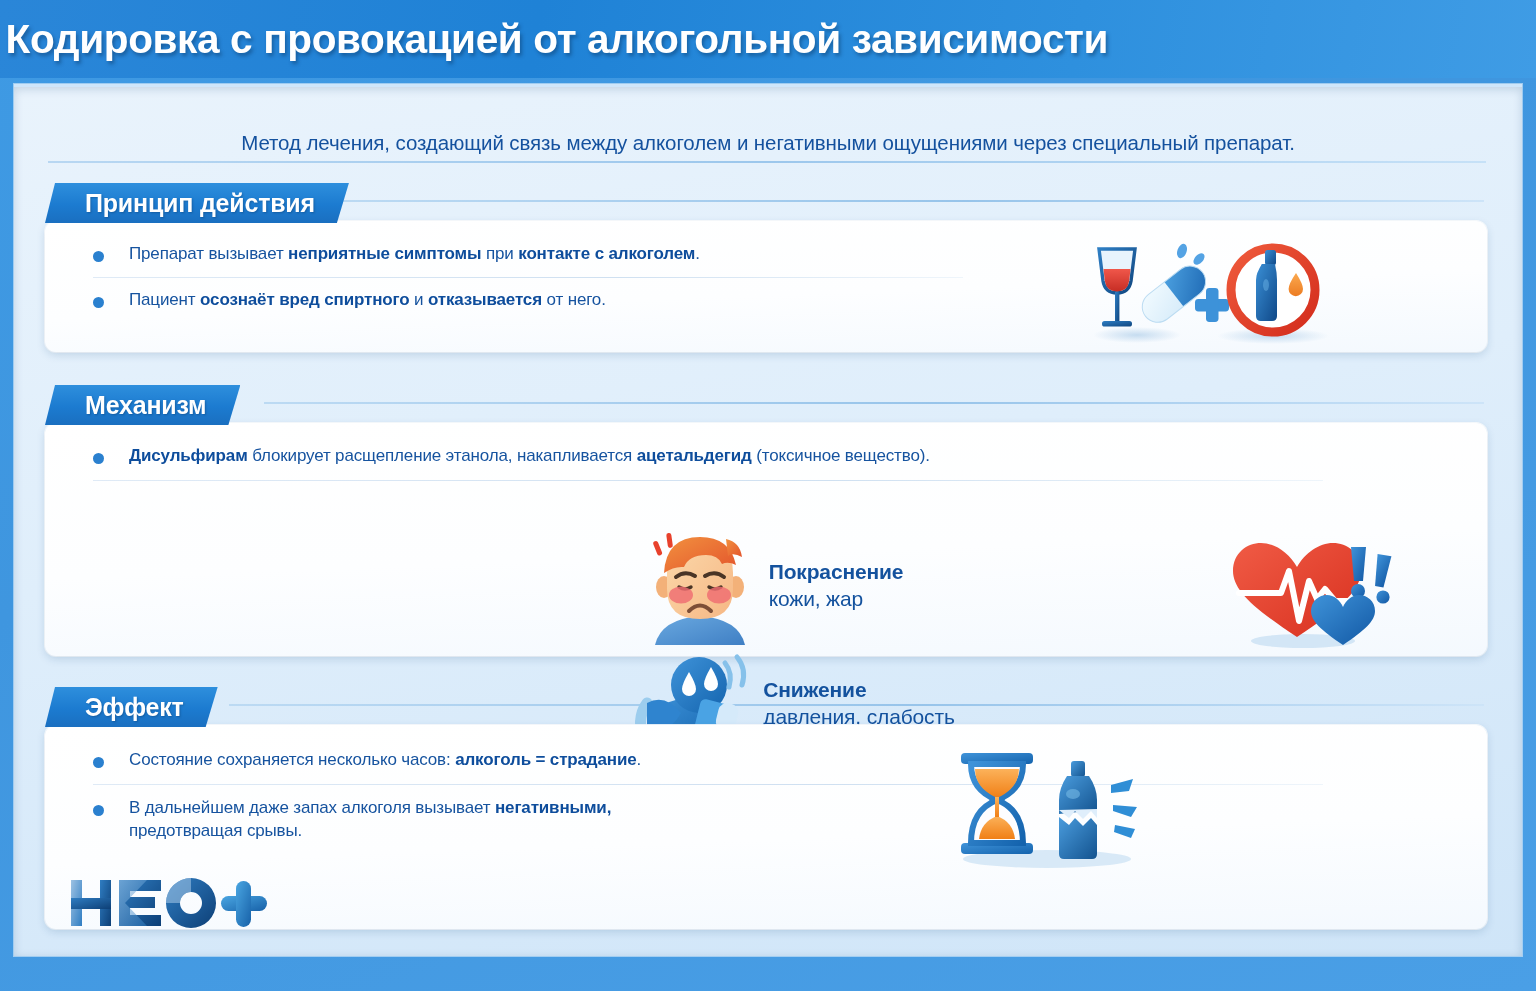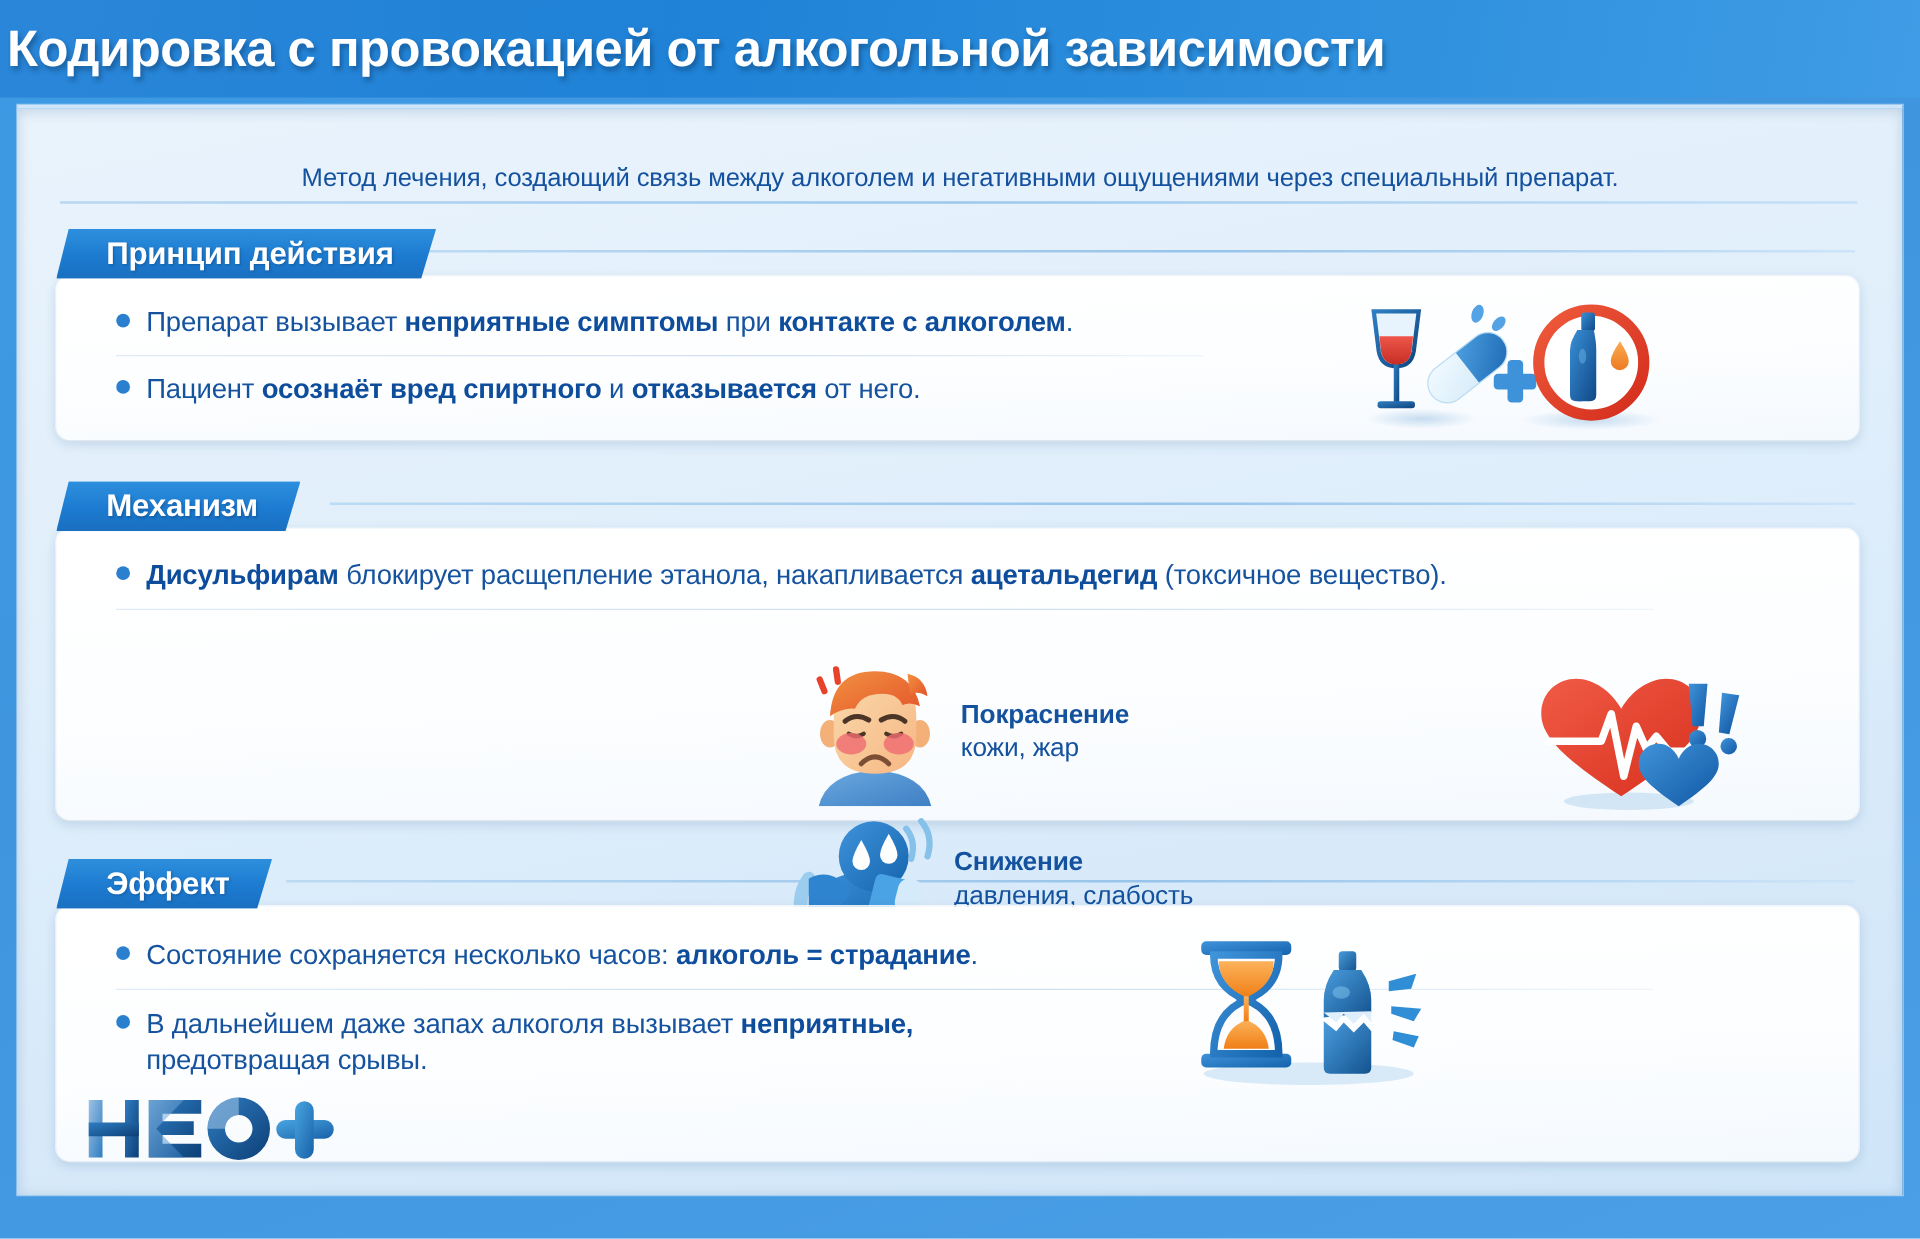--- a/index.html
+++ b/index.html
@@ -113,24 +113,25 @@
   }
   #card-principle { top: 38px; height: 131px; }
   #card-mechanism { top: 38px; height: 233px; }
   #card-effect    { top: 38px; height: 204px; }
 
   
   .bullets { position: absolute; left: 48px; top: 0; }
   .bullet-row {
     display: flex;
     align-items: flex-start;
-    font-size: 22px;
+    font-size: 17px;
     color: #16539f;
     letter-spacing: -0.15px;
     line-height: 1.32;
+    gap: 12px;
   }
   .dot {
     width: 11px; height: 11px;
     border-radius: 50%;
     background: #2a80cf;
     margin: 8px 13px 0 0;
     flex: 0 0 auto;
   }
   .bullet-row b { font-weight: bold; color: #0e4d9c; }
   .bullet-sep {
@@ -466,21 +467,21 @@
       <div class="card" id="card-effect">
 
         <div class="bullets" style="top:24px;">
           <div class="bullet-row">
             <span class="dot"></span>
             <span>Состояние сохраняется несколько часов: <b>алкоголь = страдание</b>.</span>
           </div>
           <div class="bullet-sep" style="width:1230px; margin:13px 0 12px 0;"></div>
           <div class="bullet-row">
             <span class="dot"></span>
-            <span>В дальнейшем даже запах алкоголя вызывает <b>неприятные,</b><br>предотвращая срывы.</span>
+            <span>В дальнейшем даже запах алкоголя вызывает <b>негативными,</b><br>предотвращая срывы.</span>
           </div>
         </div>
 
         <div class="art" id="art-effect">
           <svg viewBox="0 0 230 130" width="230" height="130">
             <defs>
               <linearGradient id="gGlassB" x1="0" y1="0" x2="1" y2="1">
                 <stop offset="0" stop-color="#3f93d9"></stop>
                   <stop offset="1" stop-color="#1463ad"></stop>
               </linearGradient>

